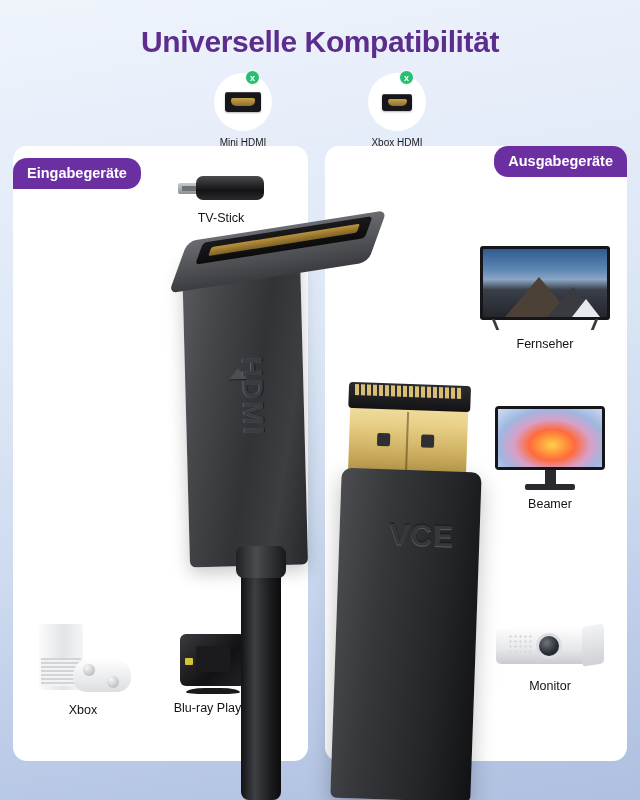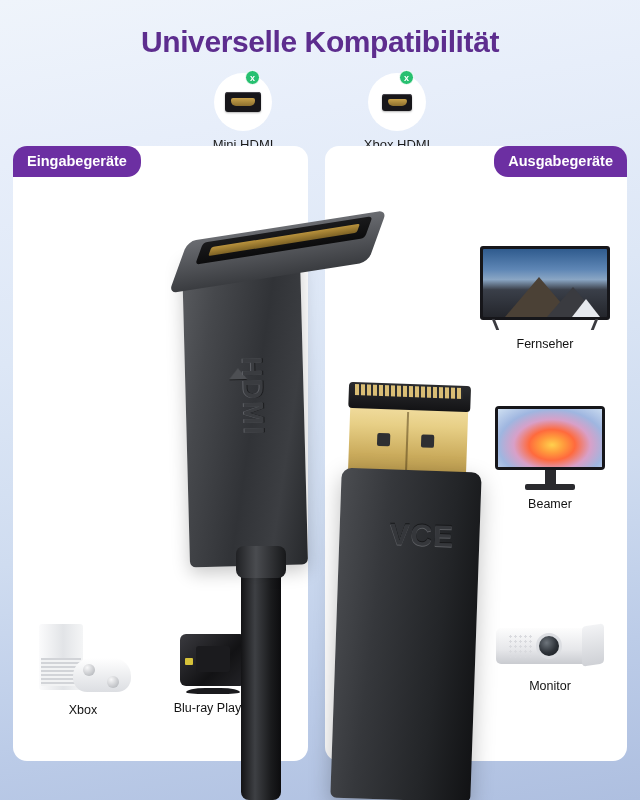--- a/index.html
+++ b/index.html
@@ -37,36 +37,36 @@
   }
   .port.mini  .port-inner { width:24px; height:8px; }
   .port.micro .port-inner { width:19px; height:7px; }
   .badge-ok {
     position:absolute; top:-3px; right:12px;
     width:15px; height:15px; border-radius:50%;
     background:#27c070; color:#fff; font-size:9px; font-weight:bold;
     display:flex; align-items:center; justify-content:center;
     border:1.5px solid #fff;
   }
-  .chip-label { margin-top:6px; font-size:13px; color:#1b1b1b; }
+  .chip-label { margin-top:6px; font-size:10px; color:#1b1b1b; }
 
   
   .card {
     position:absolute; top:146px; height:615px; background:#fff;
     border-radius:14px;
   }
   .card.left  { left:13px;  width:295px; }
   .card.right { left:325px; width:302px; }
 
   .cat-badge {
     position:absolute; top:0; background:#6c2fa2; color:#fff;
     font-size:14.5px; font-weight:bold; padding:7px 14px 8px;
     white-space:nowrap;
   }
-  .cat-badge.l { left:0; border-radius:14px 14px 14px 0; }
+  .cat-badge.l { left:0; border-radius:14px 14px 14px 0;margin-top:12px; }
   .cat-badge.r { right:0; border-radius:14px 14px 0 14px; }
 
   
   .item { position:absolute; text-align:center; }
   .item .cap { font-size:12.5px; color:#131313; line-height:1.25; margin-top:7px; }
   .art { position:relative; margin:0 auto; }
 
   
   .laptop { width:74px; height:48px; }
   .laptop .scr {
@@ -264,20 +264,27 @@
       <div class="badge-ok">x</div>
     </div>
     <div class="chip-label">Xbox HDMI</div>
   </div>
 
 </div>
 
 <div class="card left">
   <div class="cat-badge l">Eingabegeräte</div>
 
+  <div class="item" style="left:148px; top:26px; width:120px;">
+    <div class="art stick">
+      <div class="usb"></div>
+        <div class="body"></div>
+    </div>
+    <div class="cap">TV-Stick</div>
+  </div>
 
 
 
 
   <div class="item" style="left:12px; top:478px; width:116px;">
     <div class="art xbox">
       <div class="con"></div>
         <div class="grill"></div>
         <div class="ctrl"></div>
       <div class="stick1"></div>

